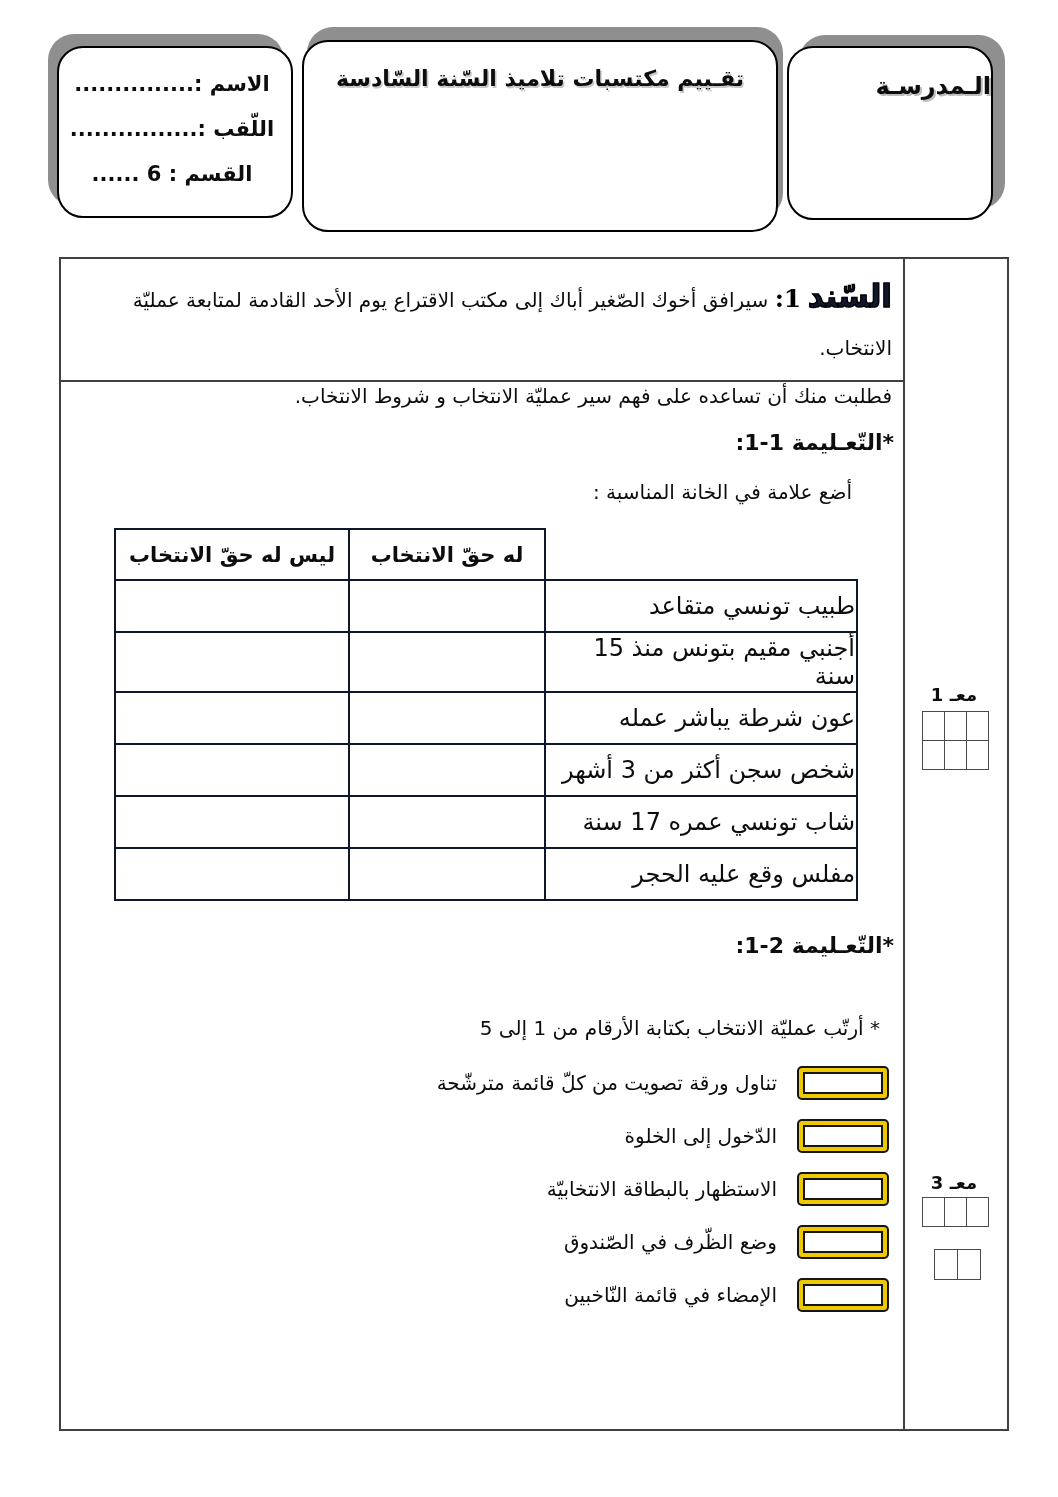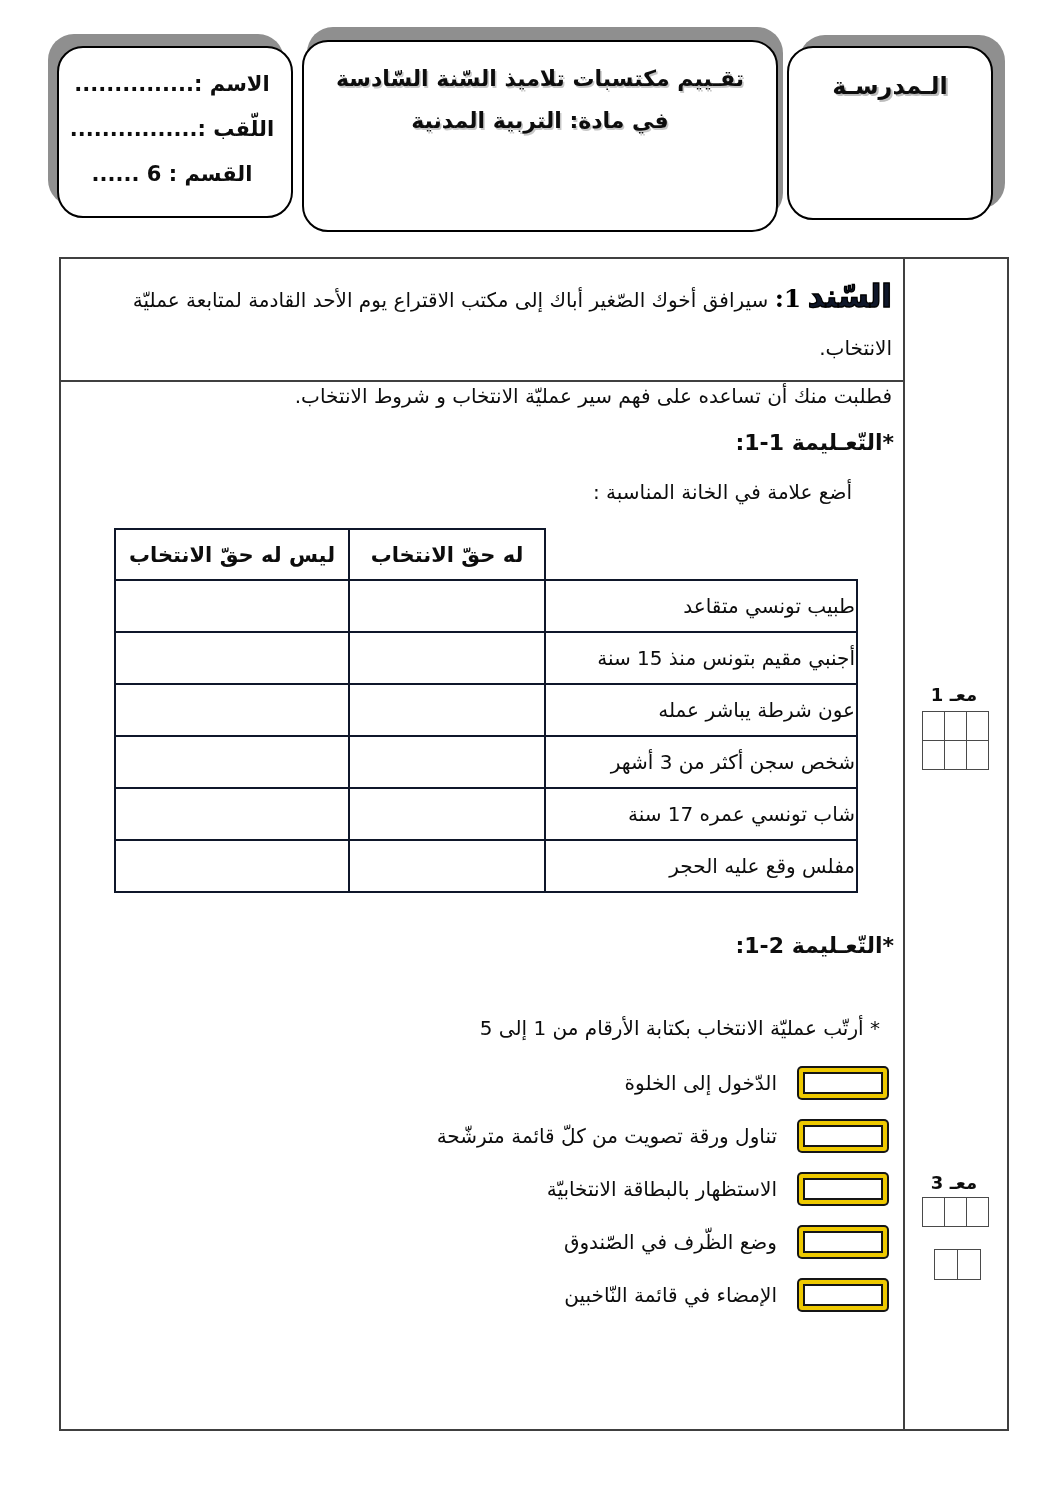--- a/index.html
+++ b/index.html
@@ -6,21 +6,21 @@
   body{width:1058px;height:1497px;position:relative;font-family:"DejaVu Sans",sans-serif;color:#0d0d0d;}
   .abs{position:absolute;}
 
   
   .hbox{position:absolute;background:#fff;border:2.5px solid #000;border-radius:26px;}
   .student-box{left:57px;top:46px;width:232px;height:168px;box-shadow:-9px -12px 0 0 #8f8f8f;}
   .title-box{left:302px;top:40px;width:472px;height:188px;box-shadow:5px -13px 0 0 #8f8f8f;}
   .school-box{left:787px;top:46px;width:202px;height:170px;box-shadow:12px -11px 0 0 #8f8f8f;}
   .student-box .lines{padding:14px 16px 0 10px;direction:rtl;text-align:center;font-weight:700;font-size:21px;line-height:45px;white-space:nowrap;}
   .title-box .lines{padding-top:16px;direction:rtl;text-align:center;font-weight:700;font-size:22px;line-height:42px;text-shadow:1.5px 1.5px 0 #c8c8c8;}
-  .school-box .lines{padding-top:24px;direction:rtl;text-align:center;font-weight:700;font-size:24px;text-shadow:2px 2px 0 #bdbdbd;}
+  .school-box .lines{padding-top:24px;direction:rtl;text-align:right;font-weight:700;font-size:24px;text-shadow:2px 2px 0 #bdbdbd;}
 
   
   .main-box{left:59px;top:257px;width:946px;height:1170px;border:2px solid #404040;background:#fff;}
   .v-divider{left:903px;top:257px;width:0;height:1172px;border-left:2px solid #404040;}
   .h-sep{left:59px;top:380px;width:846px;height:0;border-top:2px solid #404040;}
 
   
   .intro{left:74px;top:272px;width:818px;direction:rtl;text-align:right;font-size:20px;line-height:48px;}
   .ornate{font-size:31px;font-weight:700;color:#0f172a;-webkit-text-stroke:1.3px #000;text-shadow:0 0 1px #000;letter-spacing:1px;}
   .support-num{font-family:"DejaVu Serif",serif;font-size:25px;font-weight:700;color:#000;}
@@ -31,21 +31,21 @@
   .prompt1{left:74px;top:480px;width:820px;direction:rtl;text-align:right;font-size:20px;padding-right:42px;box-sizing:border-box;}
   .prompt2{left:74px;top:1016px;width:820px;direction:rtl;text-align:right;font-size:20px;padding-right:14px;box-sizing:border-box;}
 
   
   .vote-table{left:114px;top:528px;}
   .vote-table table{border-collapse:collapse;direction:rtl;table-layout:fixed;}
   .vote-table th,.vote-table td{border:2px solid #0f172a;background:#fff;}
   .vote-table td.noborder{border:none;background:transparent;}
   .vote-table th{height:46px;font-weight:700;font-size:21px;text-align:center;}
   .vote-table td{height:48px;}
-  .vote-table td.lbl{text-align:right;font-size:20px;font-weight:400;}
+  .vote-table td.lbl{text-align:right;font-size:24px;font-weight:400;}
 
   
   .steps{left:385px;top:1056px;width:510px;direction:rtl;}
   .step-row{height:53px;display:flex;direction:rtl;align-items:center;}
   .gold-box{width:80px;height:22px;background:#fff;border:4px solid #eec900;border-radius:3px;
             box-shadow:0 0 0 2px #151515, inset 0 0 0 2px #151515;margin-right:8px;margin-left:22px;flex:0 0 auto;}
   .step-label{font-size:20px;}
 
   
   .mark-label{width:76px;direction:rtl;text-align:center;font-weight:700;font-size:18px;}
@@ -63,21 +63,20 @@
   <div class="lines">
     <div>الاسم :...............</div>
     <div>اللّقب :................</div>
     <div>القسم : 6 ......</div>
   </div>
 </div>
 
 <div class="hbox title-box">
   <div class="lines">
     <div>تقـييم مكتسبات تلاميذ السّنة السّادسة</div>
-    <div>في مادة: التربية المدنية</div>
   </div>
 </div>
 
 <div class="hbox school-box">
   <div class="lines">
     <div>الـمدرسـة</div>
   </div>
 </div>
 
 <div class="abs main-box"></div>
@@ -142,25 +141,25 @@
   </tbody>
     </table>
 </div>
 
 <div class="abs inst-title t2">*التّعـليمة 2-1:</div>
 <div class="abs prompt2">* أرتّب عمليّة الانتخاب بكتابة الأرقام من 1 إلى 5</div>
 
 <div class="abs steps">
   <div class="step-row">
     <div class="gold-box"></div>
+    <span class="step-label">تناول ورقة تصويت من كلّ قائمة مترشّحة</span>
+  </div>
+  <div class="step-row">
+    <div class="gold-box"></div>
     <span class="step-label">الدّخول إلى الخلوة</span>
-  </div>
-  <div class="step-row">
-    <div class="gold-box"></div>
-    <span class="step-label">تناول ورقة تصويت من كلّ قائمة مترشّحة</span>
   </div>
   <div class="step-row">
     <div class="gold-box"></div>
     <span class="step-label">الاستظهار بالبطاقة الانتخابيّة</span>
   </div>
   <div class="step-row">
     <div class="gold-box"></div>
     <span class="step-label">وضع الظّرف في الصّندوق</span>
   </div>
   <div class="step-row">

